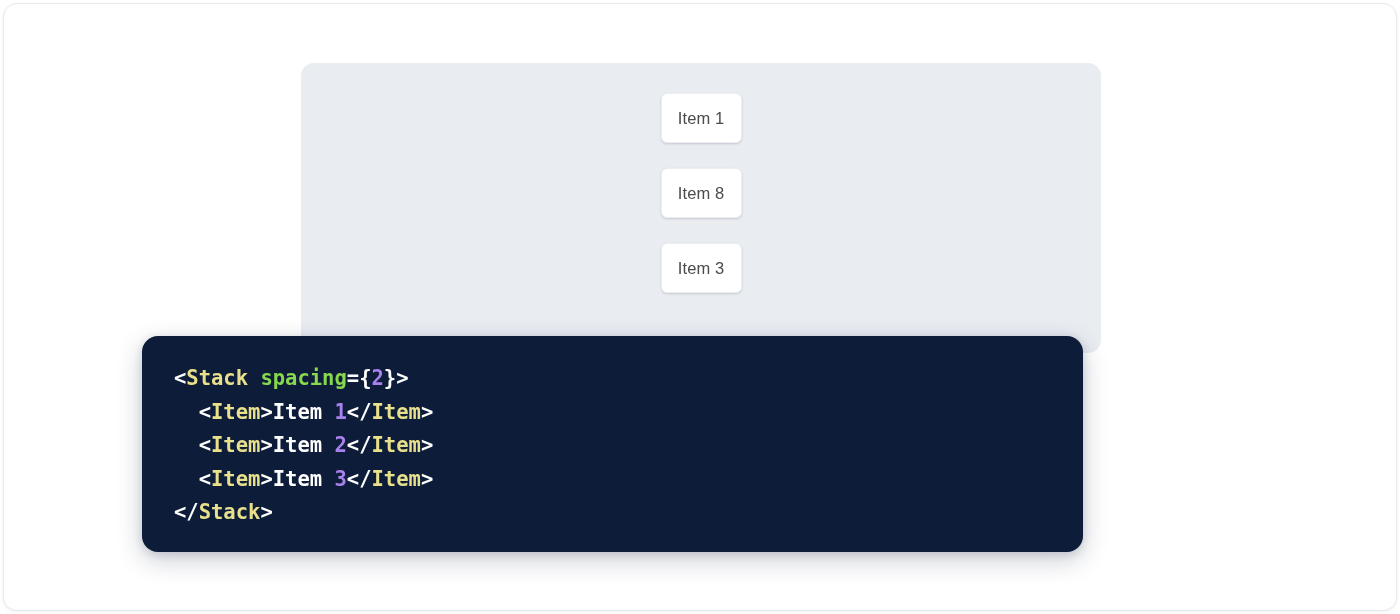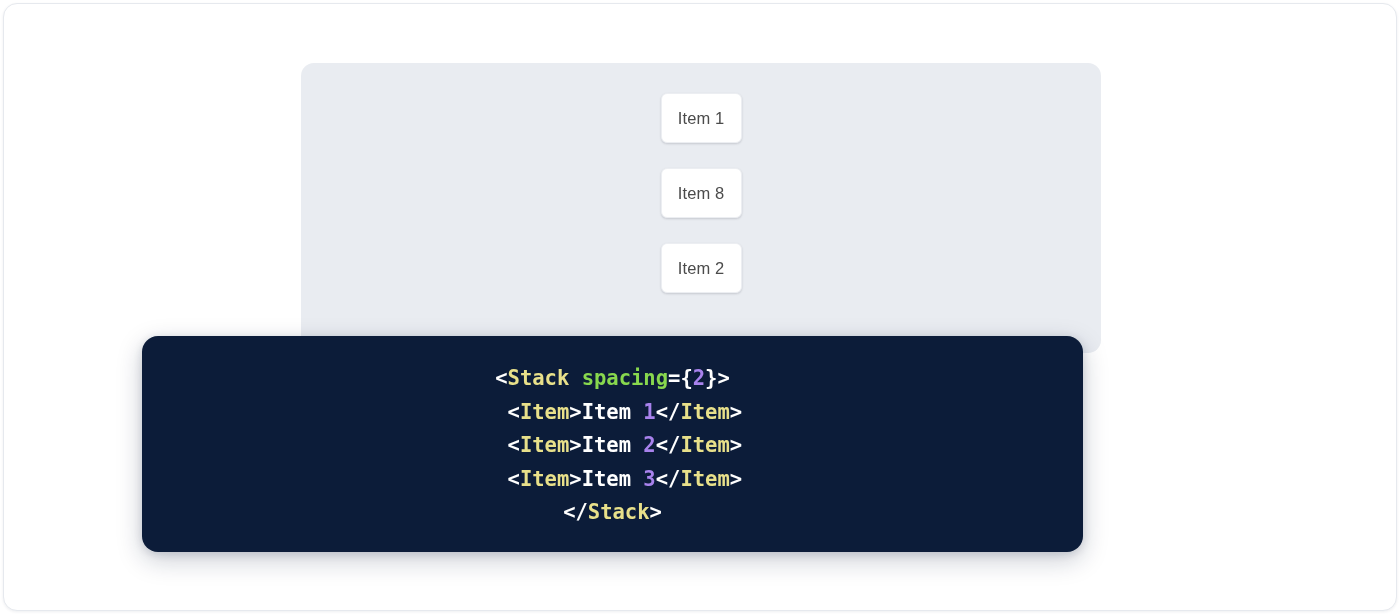--- a/index.html
+++ b/index.html
@@ -17,21 +17,20 @@
     position: absolute;
     left: 3px;
     top: 3px;
     width: 1394px;
     height: 608px;
     background: #ffffff;
     border-radius: 14px;
     border: 1px solid #e6e9ee;
     box-shadow: 0 1px 3px rgba(15, 25, 50, 0.07);
     overflow: hidden;
-    text-align: center;
   }
 
   
   #preview-panel {
     position: absolute;
     left: 297px;
     top: 59px;
     width: 800px;
     height: 290px;
     background: #e9ecf1;
@@ -107,21 +106,21 @@
 
   <div id="preview-panel">
     <div id="stack-container">
         <div class="stack-item">
           <span>Item 1</span>
         </div>
         <div class="stack-item">
           <span>Item 8</span>
         </div>
         <div class="stack-item">
-          <span>Item 2</span>
+          <span>Item 3</span>
         </div>
       </div>
   </div>
 
   <div id="code-block">
     <div id="code-listing"><span class="code-line"><span class="tok-punct">&lt;</span><span class="tok-tag">Stack</span><span class="tok-punct"> </span><span class="tok-attr">spacing</span><span class="tok-punct">={</span><span class="tok-num">2</span><span class="tok-punct">}&gt;</span></span><span class="code-line"><span class="tok-punct">  </span><span class="tok-punct">&lt;</span><span class="tok-tag">Item</span><span class="tok-punct">&gt;</span><span class="tok-text">Item </span><span class="tok-num">1</span><span class="tok-punct">&lt;/</span><span class="tok-tag">Item</span><span class="tok-punct">&gt;</span></span><span class="code-line"><span class="tok-punct">  </span><span class="tok-punct">&lt;</span><span class="tok-tag">Item</span><span class="tok-punct">&gt;</span><span class="tok-text">Item </span><span class="tok-num">2</span><span class="tok-punct">&lt;/</span><span class="tok-tag">Item</span><span class="tok-punct">&gt;</span></span><span class="code-line"><span class="tok-punct">  </span><span class="tok-punct">&lt;</span><span class="tok-tag">Item</span><span class="tok-punct">&gt;</span><span class="tok-text">Item </span><span class="tok-num">3</span><span class="tok-punct">&lt;/</span><span class="tok-tag">Item</span><span class="tok-punct">&gt;</span></span><span class="code-line"><span class="tok-punct">&lt;/</span><span class="tok-tag">Stack</span><span class="tok-punct">&gt;</span></span></div>
   </div>
 
 </div>
 

